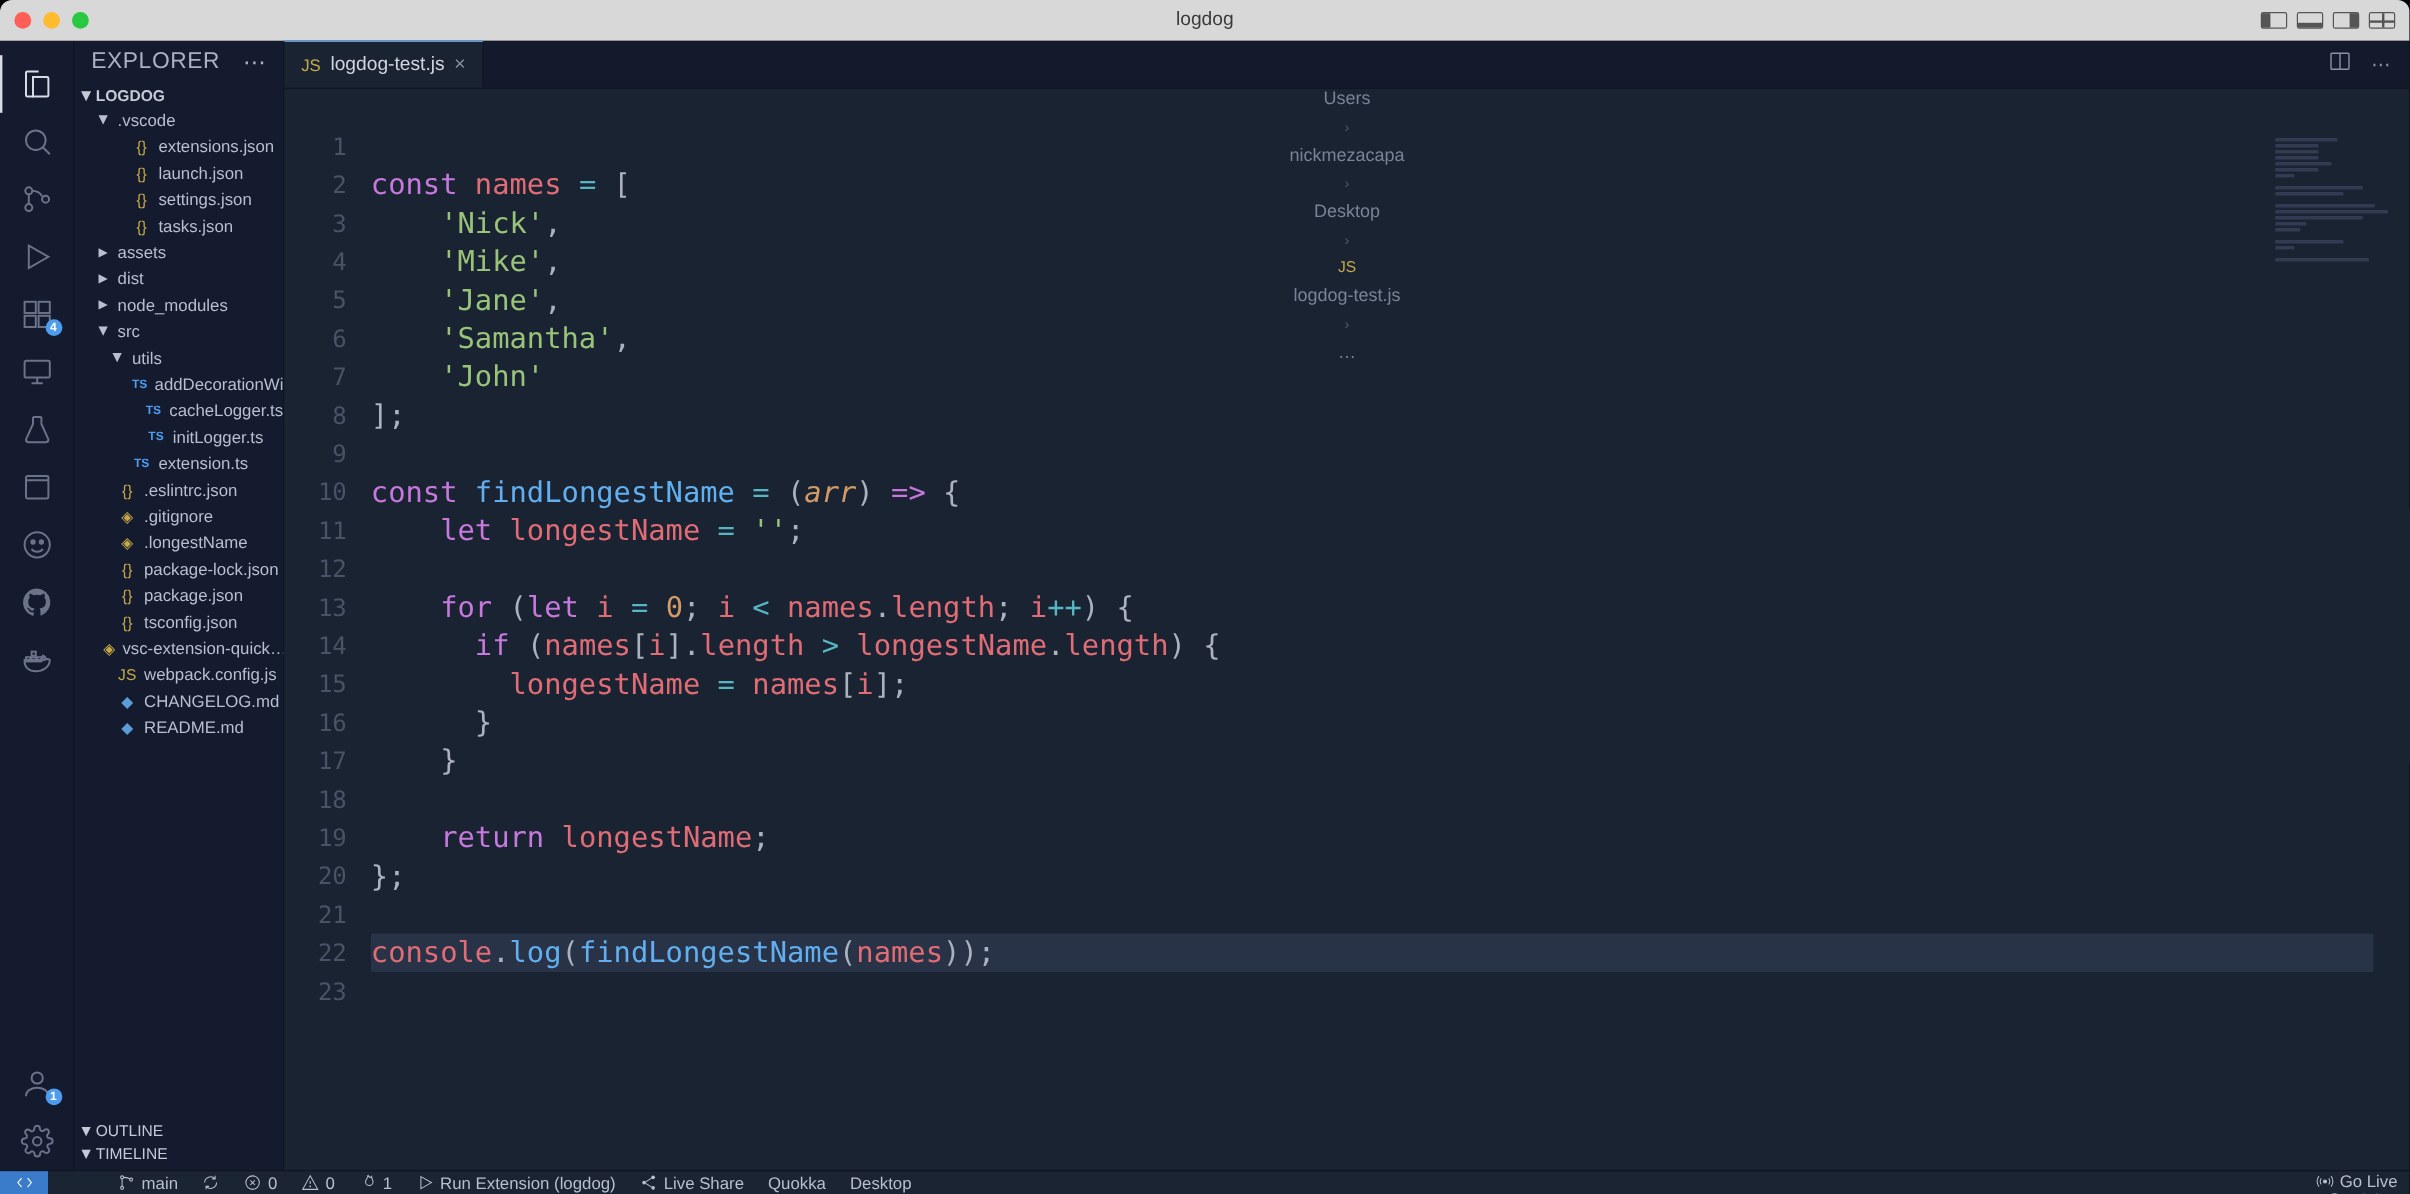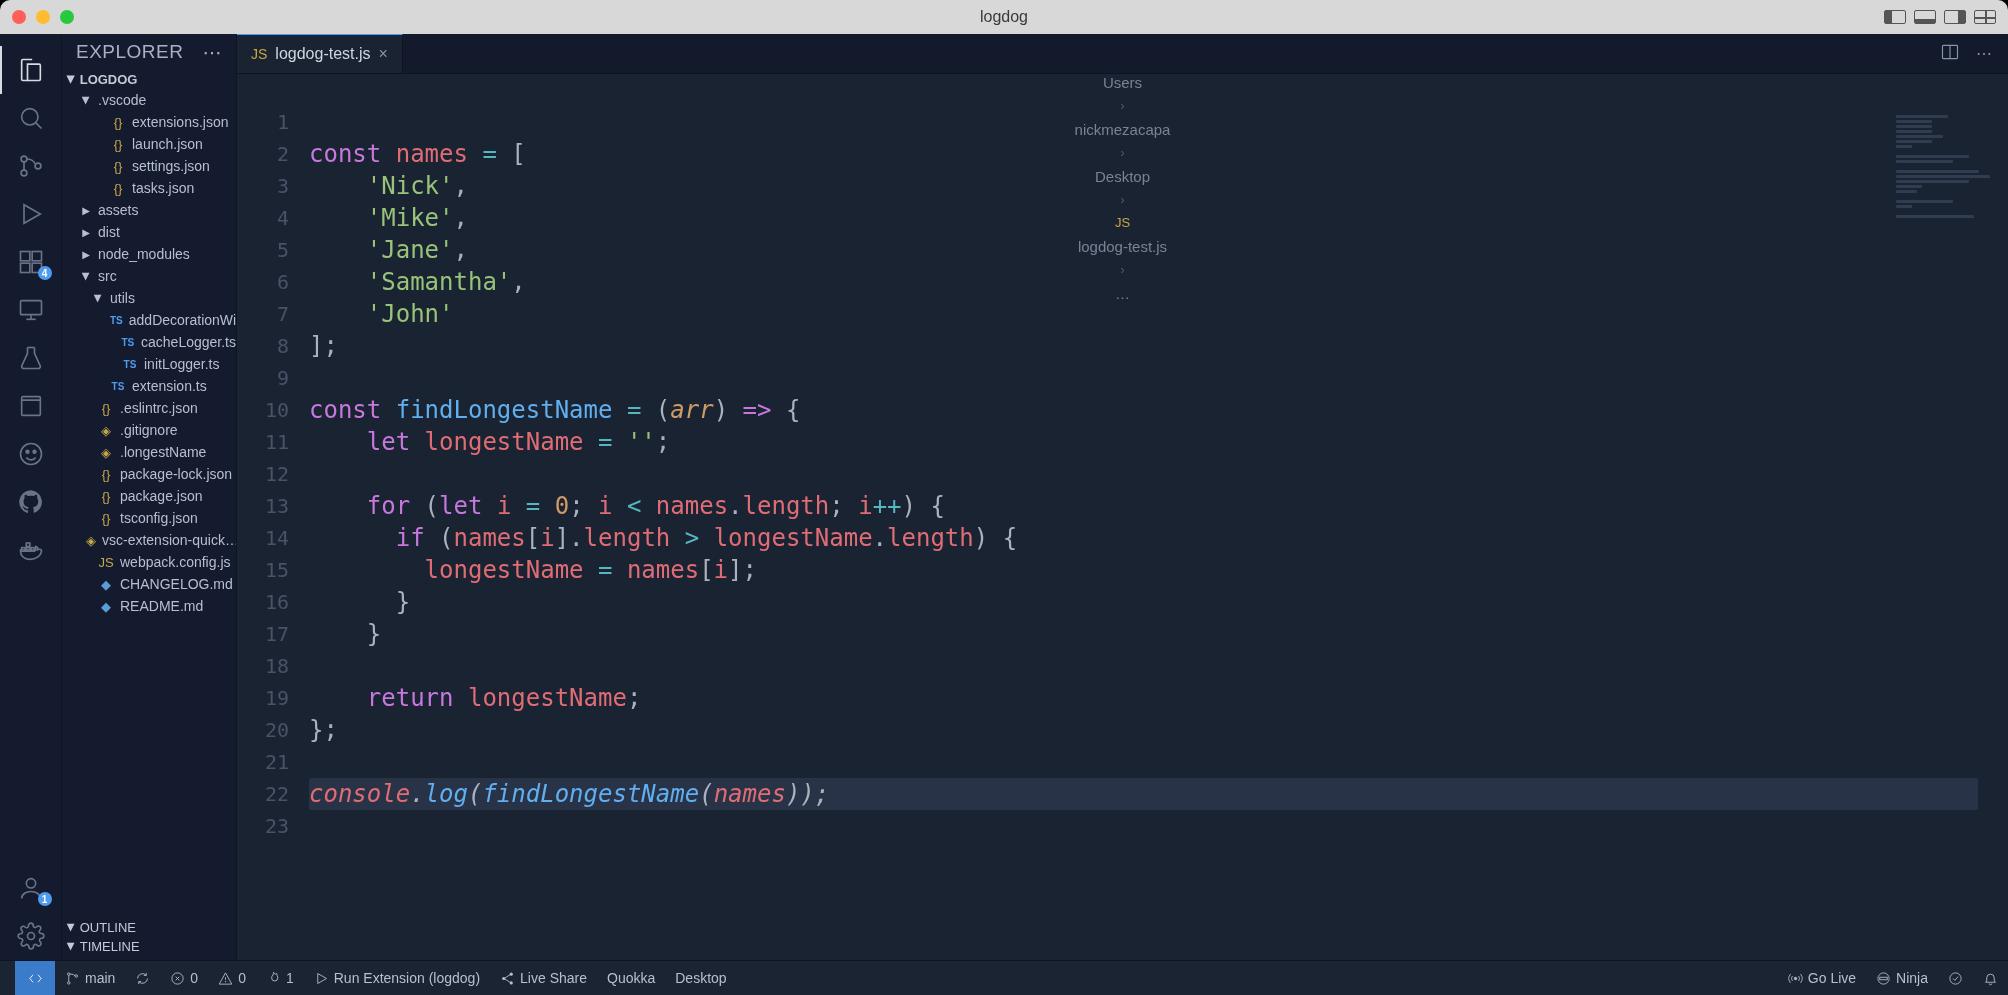--- a/index.html
+++ b/index.html
@@ -166,43 +166,44 @@
     color:var(--linenum);font-family:Menlo,Consolas,monospace;
     font-size:20px;line-height:32px;padding-top:4px;
     user-select:none;
   }
   .code{
     flex:1;font-family:Menlo,Consolas,monospace;
     font-size:24px;line-height:32px;padding-top:4px;
     white-space:pre;color:var(--plain);
   }
   .code .line{height:32px;}
-  .code .line.hl{background:var(--highlight-line);margin-right:30px;border-radius:2px;font-style:italic;}
+  .code .line.hl{background:var(--highlight-line);margin-right:30px;border-radius:2px;}
   .kw{color:var(--keyword);}
   .str{color:var(--string);}
   .fn{color:var(--func);text-align:right;}
   .vr{color:var(--var);}
   .nm{color:var(--num);}
   .op{color:var(--op);}
   .pn{color:#abb2bf;}
   .pa{color:#d19a66;font-style:italic;}
 
   .minimap{
     position:absolute;top:0;right:0;width:120px;
     padding:8px;opacity:0.5;
   }
   .minimap .ml{height:3px;margin-bottom:2px;background:#4a5570;border-radius:1px;}
 
   
   .statusbar{
-    height:35px;background:var(--bg-statusbar);
+    height:20px;background:var(--bg-statusbar);
     display:flex;align-items:center;
     font-size:14px;color:#b8bfcf;
     border-top:1px solid var(--border);
-    padding:0 0 0 15px;
+    padding:0 0 0 0;
+    gap:48px;
   }
   .statusbar .remote{
     width:40px;height:100%;background:#3a7cc9;
     display:flex;align-items:center;justify-content:center;color:#fff;
   }
   .statusbar .sbi{
     display:flex;align-items:center;gap:5px;padding:0 10px;height:100%;
   }
   .statusbar .spacer{flex:1;}
   .statusbar svg{width:15px;height:15px;stroke:currentColor;fill:none;stroke-width:1.4;}
@@ -608,21 +609,21 @@
         <span>Live Share</span>
       </div>
       <div class="sbi">
         <span>Quokka</span>
       </div>
       <div class="sbi">
         <span>Desktop</span>
       </div>
     </div>
   <div class="spacer"></div>
-  <div id="status-right" style="display:flex;align-items:center;height:100%;">
+  <div id="status-right" style="display:flex;align-items:center;height:100%;flex-direction:column;">
       <div class="sbi broadcast">
         <svg viewBox="0 0 24 24">
           <circle cx="12" cy="12" r="2" fill="currentColor"></circle>
           <path d="M7 8a7 7 0 000 8M17 8a7 7 0 010 8M4 5a11 11 0 000 14M20 5a11 11 0 010 14"></path>
         </svg>
         <span>Go Live</span>
       </div>
       <div class="sbi ninja">
         <svg viewBox="0 0 24 24">
           <circle cx="12" cy="12" r="9"></circle>

